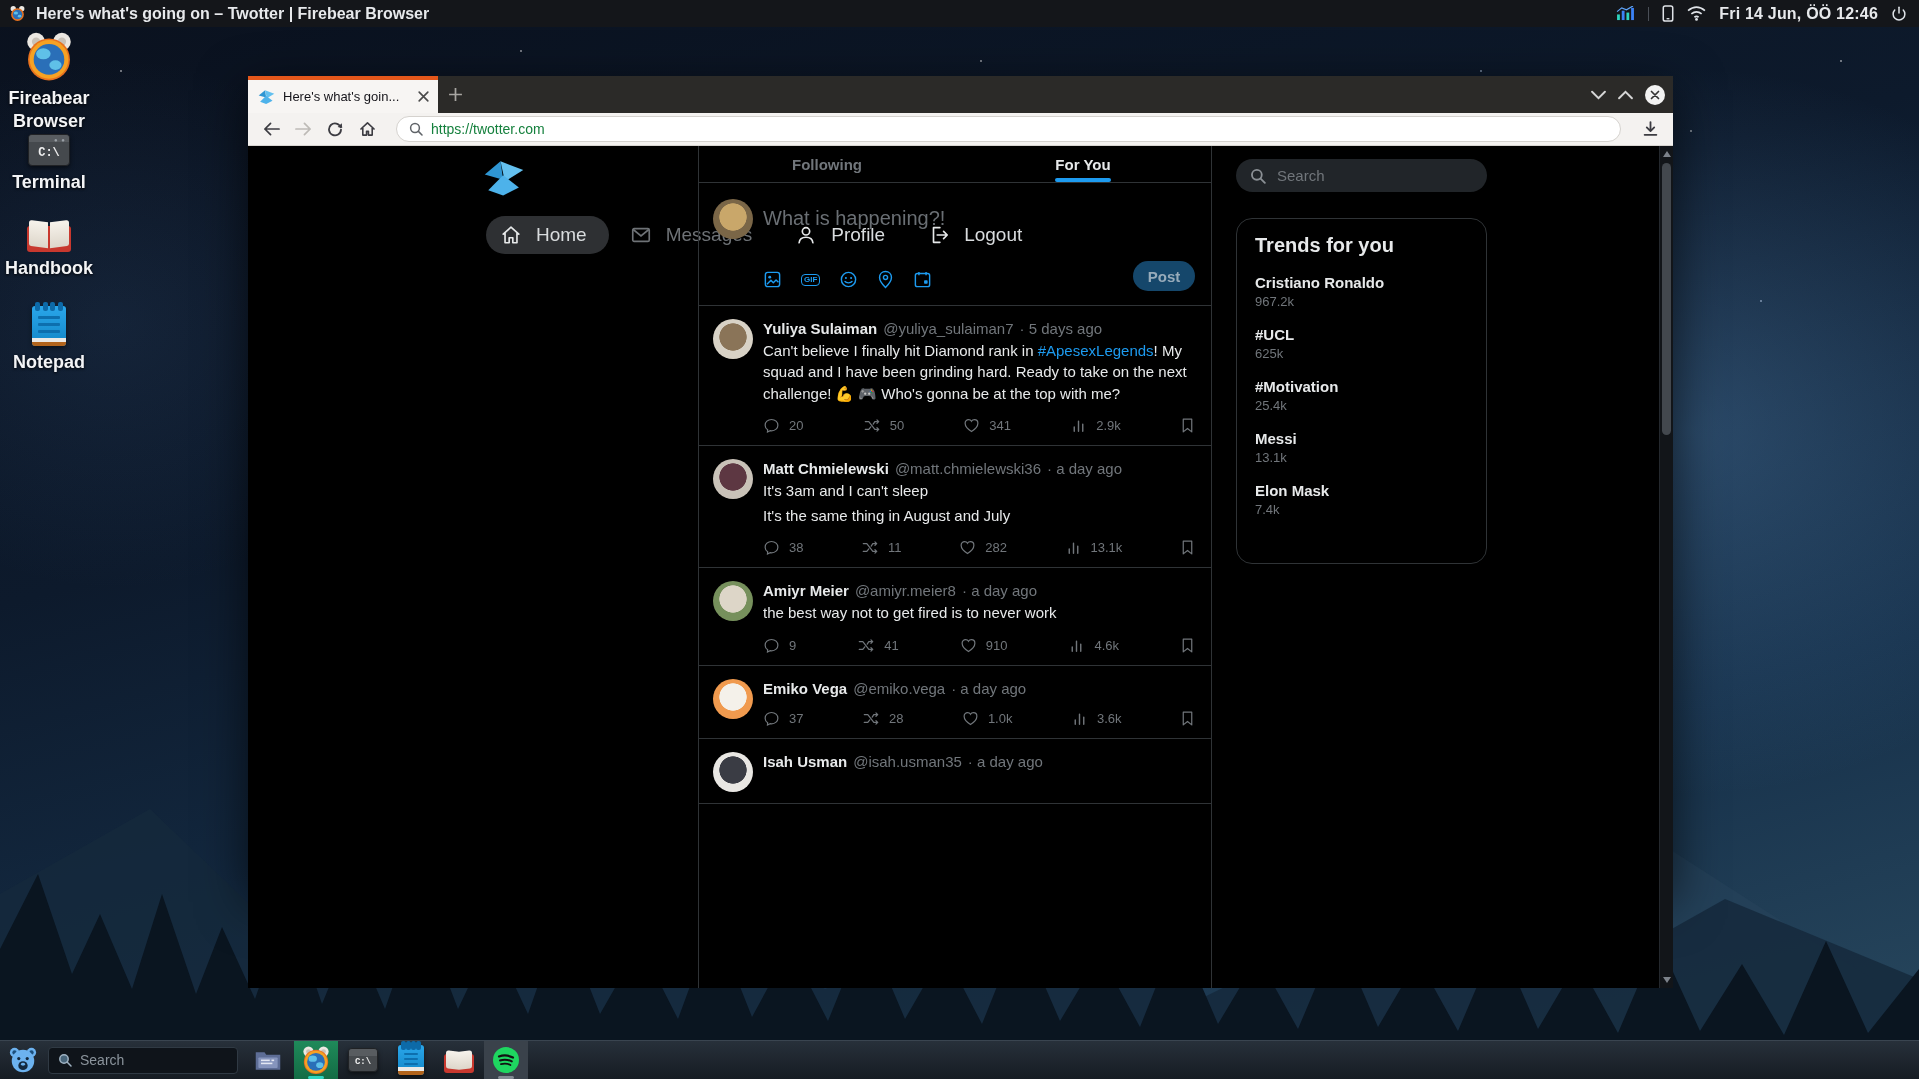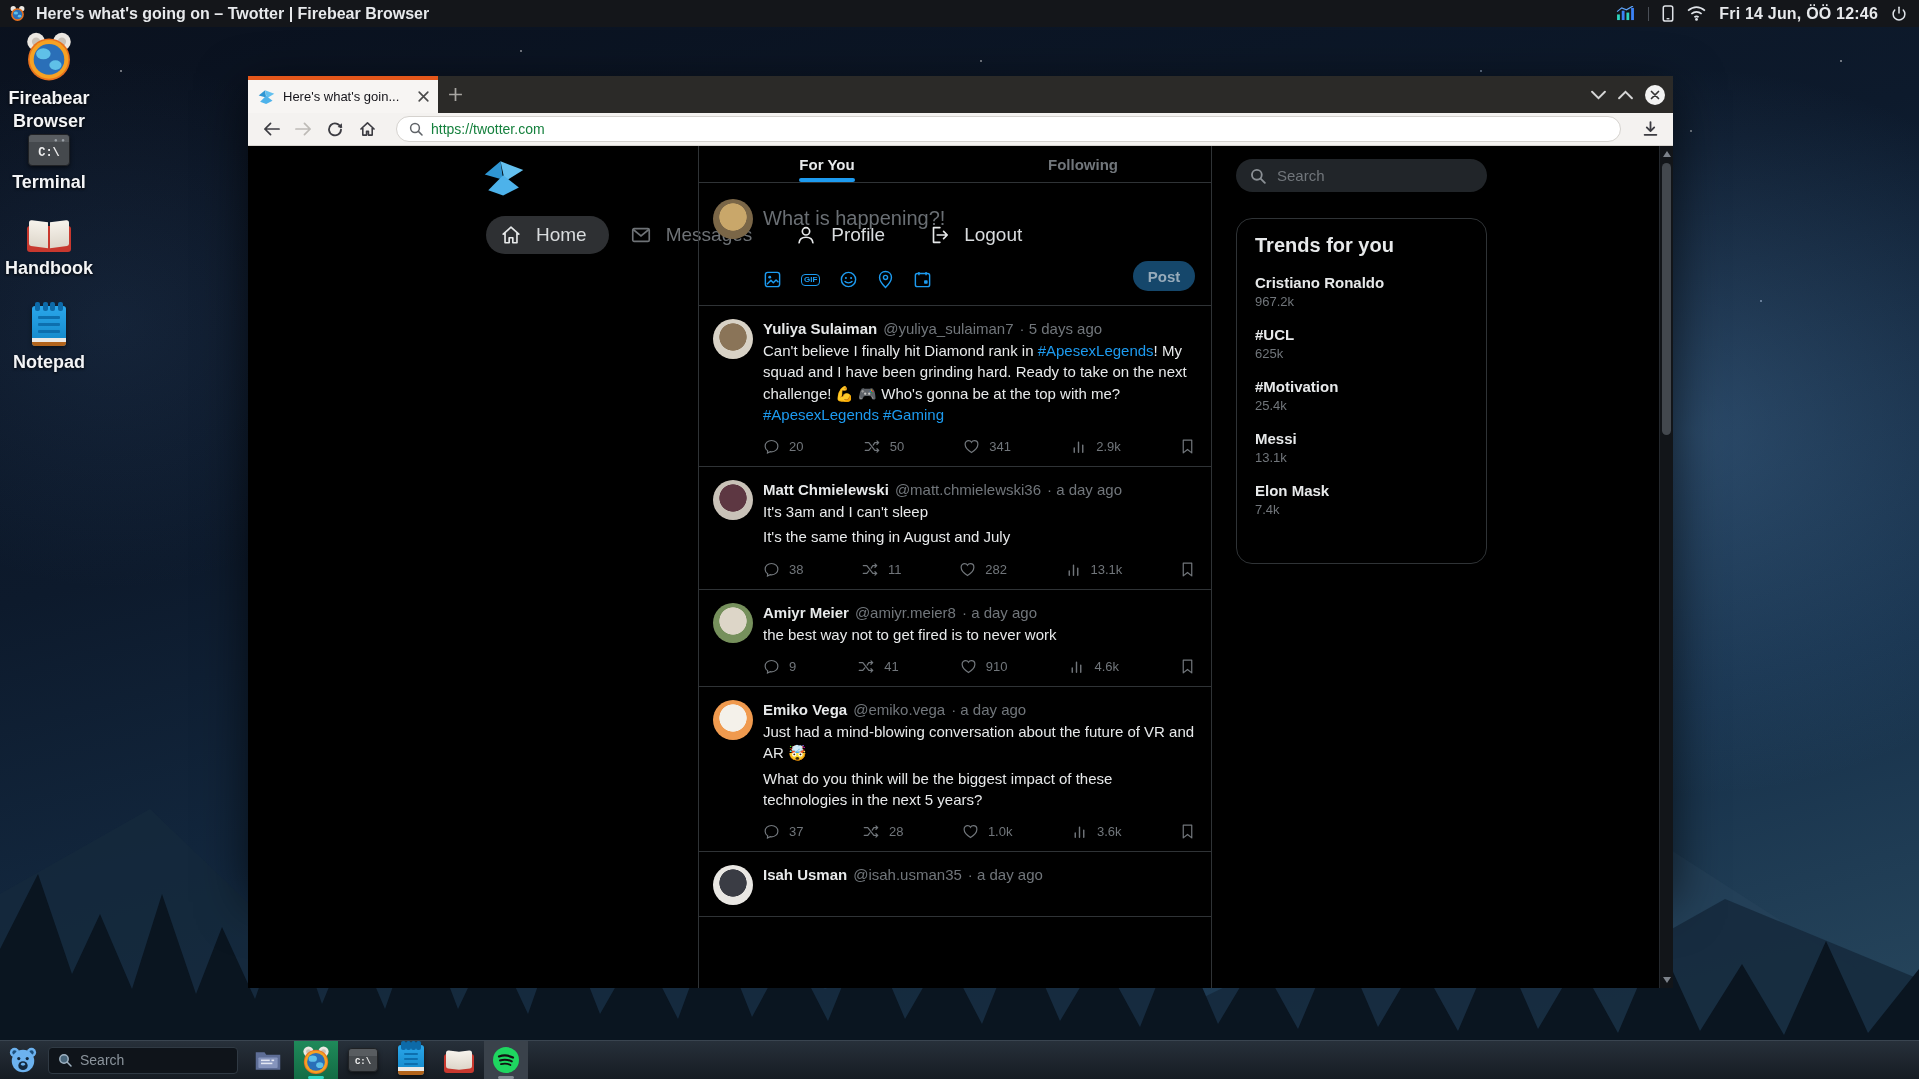--- a/index.html
+++ b/index.html
@@ -327,26 +327,26 @@
         <div class="nav-item">
           <svg width="22" height="22" viewBox="0 0 24 24">
               <path d="M13 4 H6 V20 H13 M17 8 L21 12 L17 16 M21 12 H10" fill="none" stroke="#e7e9ea" stroke-width="1.8" stroke-linecap="round" stroke-linejoin="round"></path>
             </svg>
           <span>Logout</span>
         </div>
       </nav>
 
       <div id="feed">
         <div id="feed-tabs">
+          <div class="ftab">
+            <span>Following</span>
+          </div>
           <div class="ftab active">
             <span>For You</span>
               <div class="ul"></div>
-          </div>
-          <div class="ftab">
-            <span>Following</span>
           </div>
         </div>
 
         <div id="compose">
           <div class="avatar" style="background: radial-gradient(circle at 50% 45%, rgb(201, 167, 106) 0px, rgb(201, 167, 106) 45%, rgb(122, 102, 71) 47%);"></div>
           <div id="compose-ph">What is happening?!</div>
           <div id="compose-icons">
             <svg width="19" height="19" viewBox="0 0 24 24">
                 <rect x="3" y="3" width="18" height="18" rx="3" fill="none" stroke="currentColor" stroke-width="1.8"></rect>
                 <circle cx="8.5" cy="9" r="1.8" fill="currentColor"></circle>
@@ -377,21 +377,20 @@
   <article class="tweet">
     <div class="avatar" style="background: radial-gradient(circle at 50% 45%, rgb(138, 116, 88) 0px, rgb(138, 116, 88) 45%, rgb(216, 210, 198) 47%);"></div>
     <div class="tw-main">
       <div class="tw-head">
         <span class="tw-name">Yuliya Sulaiman</span>
         <span class="tw-handle">@yuliya_sulaiman7</span>
         <span class="tw-time">5 days ago</span>
       </div>
       <div class="tw-body">
                   <div class="tpar"><span>Can't believe I finally hit Diamond rank in </span><span class="tlink">#ApesexLegends</span><span>! My squad and I have been grinding hard. Ready to take on the next challenge! 💪 🎮 Who's gonna be at the top with me?</span></div>
-                  <div class="tpar"><span class="tlink">#ApesexLegends</span><span> </span><span class="tlink">#Gaming</span></div>
                 </div>
       <div class="tw-stats">
         <span class="stat">
           <svg width="17" height="17" viewBox="0 0 24 24">
                       <path d="M12 3.5 C6.8 3.5 3 7.1 3 11.5 C3 14.2 4.4 16.5 6.6 18 L6.3 21.2 L10.2 19.3 C10.8 19.4 11.4 19.5 12 19.5 C17.2 19.5 21 15.9 21 11.5 C21 7.1 17.2 3.5 12 3.5 Z" fill="none" stroke="currentColor" stroke-width="1.7"></path>
                     </svg>
           <span class="stat-n">20</span>
         </span>
         <span class="stat">
           <svg width="18" height="17" viewBox="0 0 24 24">
@@ -512,24 +511,20 @@
   </article>
 
   <article class="tweet">
     <div class="avatar" style="background: radial-gradient(circle at 50% 45%, rgb(244, 241, 234) 0px, rgb(244, 241, 234) 45%, rgb(240, 154, 78) 47%);"></div>
     <div class="tw-main">
       <div class="tw-head">
         <span class="tw-name">Emiko Vega</span>
         <span class="tw-handle">@emiko.vega</span>
         <span class="tw-time">a day ago</span>
       </div>
-      <div class="tw-body">
-                  <div class="tpar"><span>Just had a mind-blowing conversation about the future of VR and AR 🤯</span></div>
-                  <div class="tpar gap"><span>What do you think will be the biggest impact of these technologies in the next 5 years?</span></div>
-                </div>
       <div class="tw-stats">
         <span class="stat">
           <svg width="17" height="17" viewBox="0 0 24 24">
                       <path d="M12 3.5 C6.8 3.5 3 7.1 3 11.5 C3 14.2 4.4 16.5 6.6 18 L6.3 21.2 L10.2 19.3 C10.8 19.4 11.4 19.5 12 19.5 C17.2 19.5 21 15.9 21 11.5 C21 7.1 17.2 3.5 12 3.5 Z" fill="none" stroke="currentColor" stroke-width="1.7"></path>
                     </svg>
           <span class="stat-n">37</span>
         </span>
         <span class="stat">
           <svg width="18" height="17" viewBox="0 0 24 24">
                       <path d="M2.5 6.5 H7.5 L16 17.5 H21.5 M21.5 17.5 L19 15 M21.5 17.5 L19 20 M2.5 17.5 H7.5 L10.3 13.9 M13.7 10.1 L16 6.5 H21.5 M21.5 6.5 L19 4 M21.5 6.5 L19 9" fill="none" stroke="currentColor" stroke-width="1.7" stroke-linecap="round" stroke-linejoin="round"></path>

